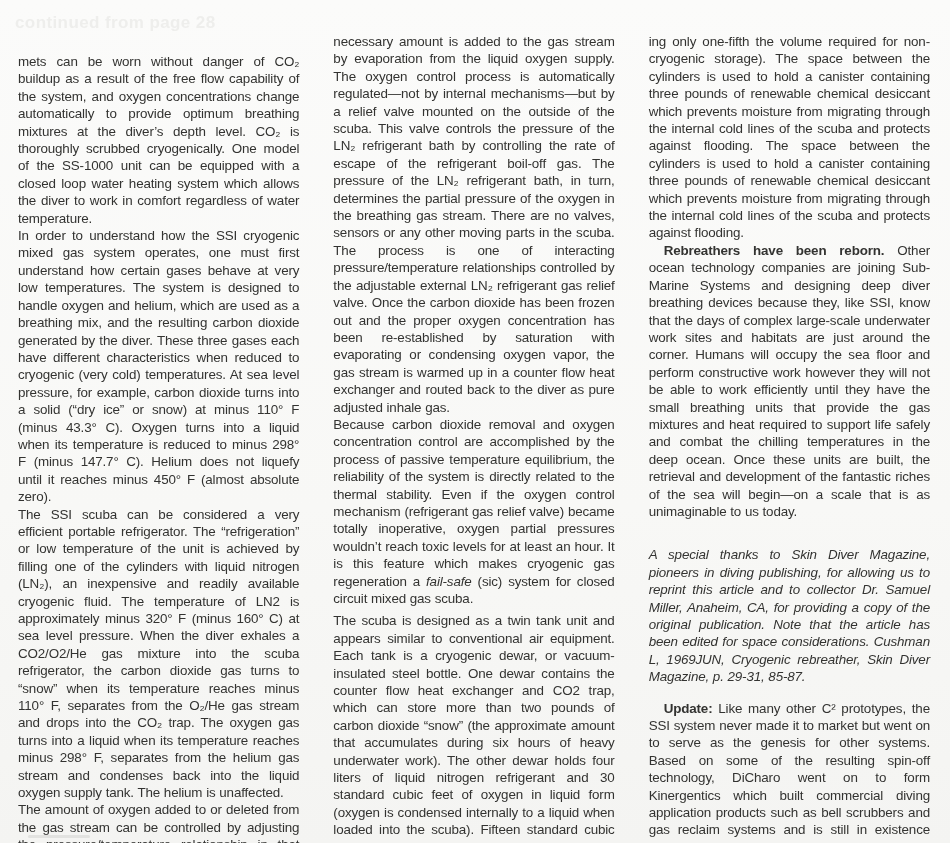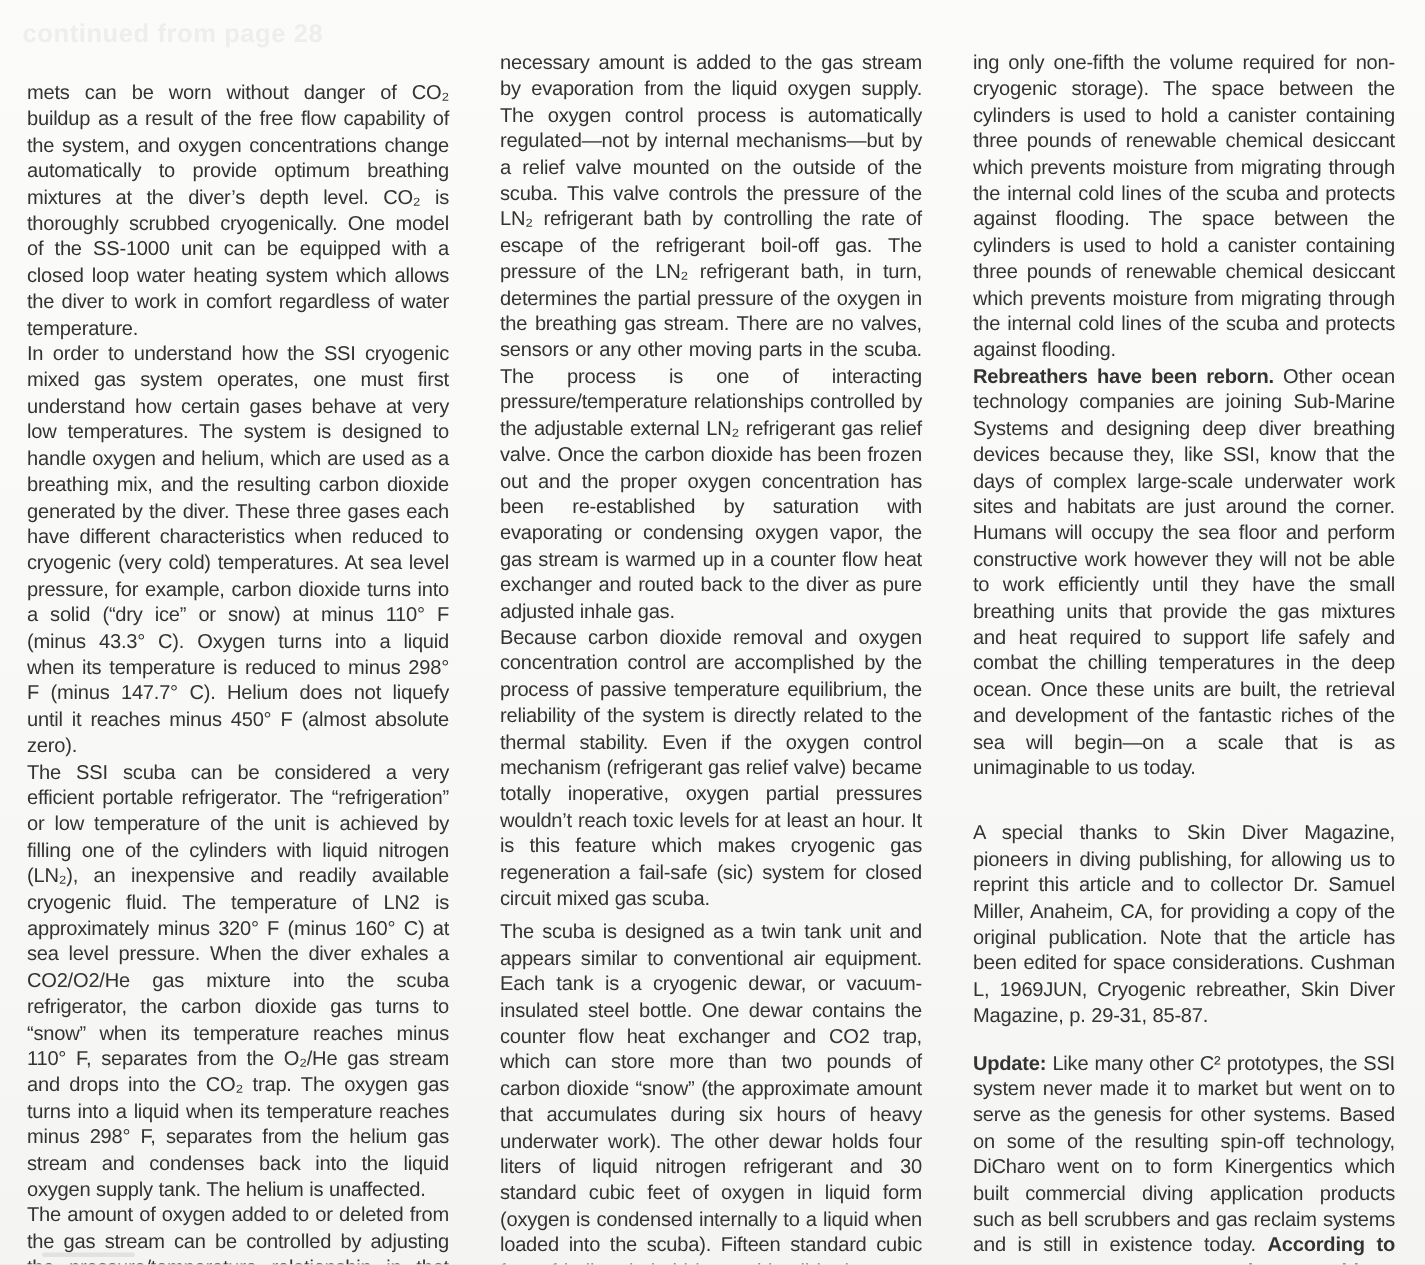--- a/index.html
+++ b/index.html
@@ -41,22 +41,22 @@
     text-align: justify;
     word-spacing: 0.2px;
   }
   .col-left { padding-top: 20px; }   
   .col p { margin: 0; }
   
   .cont { text-align-last: justify; }
   .gap-sm { margin-top: 5px !important; }
   .gap-lg { margin-top: 26px !important; }
   .gap-md { margin-top: 14px !important; }
-  .italic { }
-  .bold { font-weight: 700; }
+  .italic { font-style: italic; }
+  .bold { font-weight: 700; margin-left: 15px; }
   
   .smudge {
     position: absolute;
     left: 28px;
     bottom: 5px;
     width: 62px;
     height: 3px;
     border-radius: 2px;
     background: #d9d9d5;
     opacity: 0.65;

